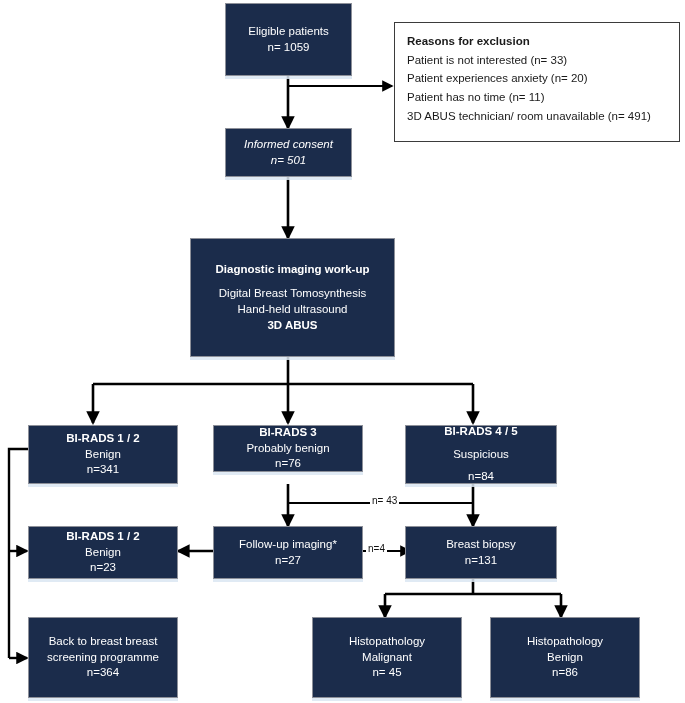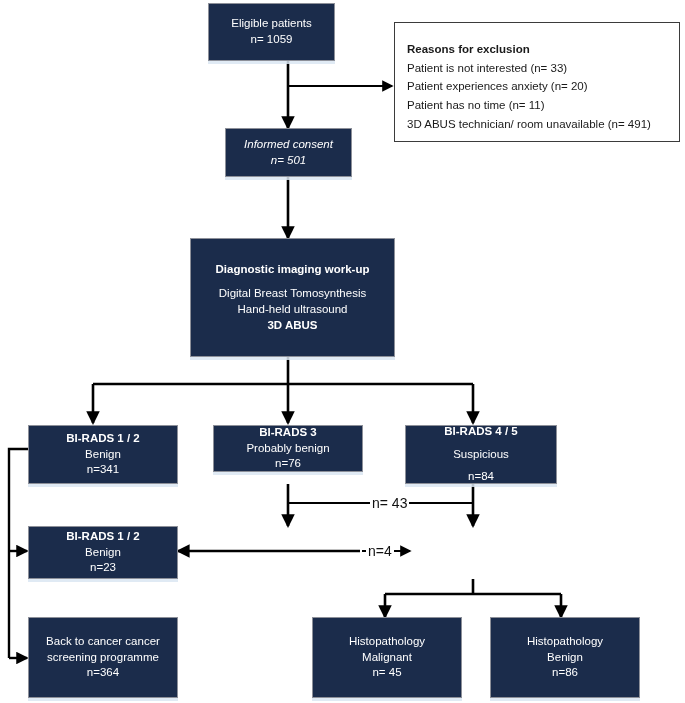--- a/index.html
+++ b/index.html
@@ -40,29 +40,29 @@
   .node .ln.b{font-weight:bold;}
   .node .ln.sp{height:9px;}
   .panel{
     position:absolute;
     background:#ffffff;
     border:1px solid #3b3b3b;
     box-sizing:border-box;
     color:#1a1a1a;
     font-size:11.5px;
     line-height:1.62;
-    padding:17px 10px 8px 12px;
+    padding:9px 10px 8px 12px;
     text-align:left;
     z-index:2;
   }
   .panel .ln{display:block;white-space:nowrap;}
   .panel .ln.b{font-weight:bold;}
   .edgelabel{
     position:absolute;
-    font-size:14px;
+    font-size:10px;
     color:#111111;
     background:#ffffff;
     padding:0 2px;
     white-space:nowrap;
     z-index:3;
     line-height:1;
   }
 </style>
 </head>
 <body>
@@ -101,21 +101,21 @@
     <path d="M 360 551 L 178 551" stroke="#000" stroke-width="2.6" fill="none" marker-end="url(#ar)"></path>
 
     <path d="M 362 551 L 410 551" stroke="#000" stroke-width="2.2" fill="none" marker-end="url(#ar)"></path>
 
     <path d="M 473 579 L 473 594" stroke="#000" stroke-width="2.6" fill="none"></path>
     <path d="M 385 594 L 561 594" stroke="#000" stroke-width="2.6" fill="none"></path>
     <path d="M 385 594 L 385 617" stroke="#000" stroke-width="2.6" fill="none" marker-end="url(#ar)"></path>
     <path d="M 561 594 L 561 617" stroke="#000" stroke-width="2.6" fill="none" marker-end="url(#ar)"></path>
   </svg>
 
-  <div class="node" style="left:208px;top:3px;width:127px;height:58px;">
+  <div class="node" style="left:225px;top:3px;width:127px;height:73px;">
     <span class="ln">Eligible patients</span>
     <span class="ln">n= 1059</span>
   </div>
 
   <div class="panel" style="left:394px;top:22px;width:286px;height:120px;">
     <span class="ln b">Reasons for exclusion</span>
     <span class="ln">Patient is not interested (n= 33)</span>
     <span class="ln">Patient experiences anxiety (n= 20)</span>
     <span class="ln">Patient has no time (n= 11)</span>
     <span class="ln">3D ABUS technician/ room unavailable (n= 491)</span>
@@ -151,24 +151,32 @@
     <span class="ln">Suspicious</span>
     <span class="ln">n=84</span>
   </div>
 
   <div class="node" style="left:28px;top:526px;width:150px;height:53px;">
     <span class="ln b">BI-RADS 1 / 2</span>
     <span class="ln">Benign</span>
     <span class="ln">n=23</span>
   </div>
 
+  <div class="node" style="left:213px;top:526px;width:150px;height:53px;">
+    <span class="ln">Follow-up imaging*</span>
+    <span class="ln">n=27</span>
+  </div>
 
+  <div class="node" style="left:405px;top:526px;width:152px;height:53px;">
+    <span class="ln">Breast biopsy</span>
+    <span class="ln">n=131</span>
+  </div>
 
   <div class="node" style="left:28px;top:617px;width:150px;height:81px;">
-    <span class="ln">Back to cancer cancer</span>
+    <span class="ln">Back to breast breast</span>
     <span class="ln">screening programme</span>
     <span class="ln">n=364</span>
   </div>
 
   <div class="node" style="left:312px;top:617px;width:150px;height:81px;">
     <span class="ln">Histopathology</span>
     <span class="ln">Malignant</span>
     <span class="ln">n= 45</span>
   </div>
 

